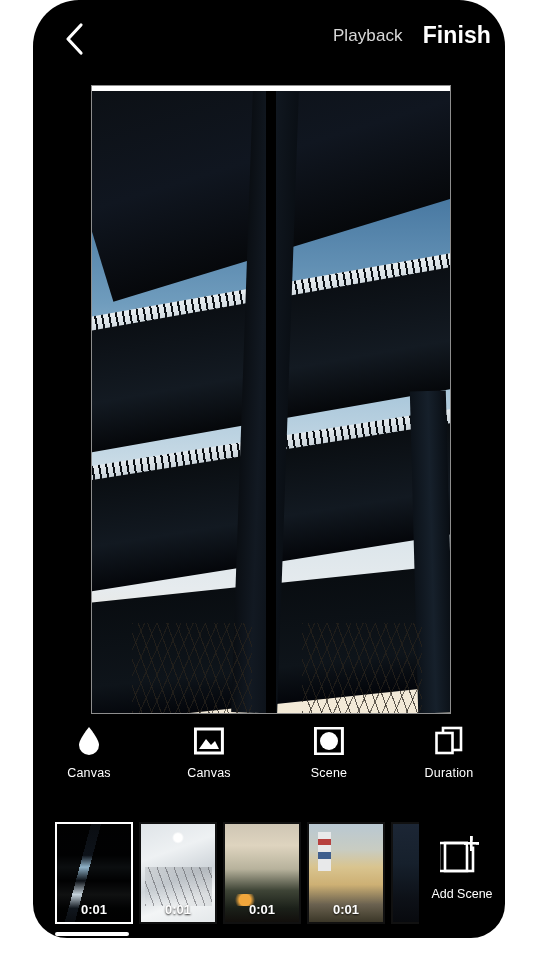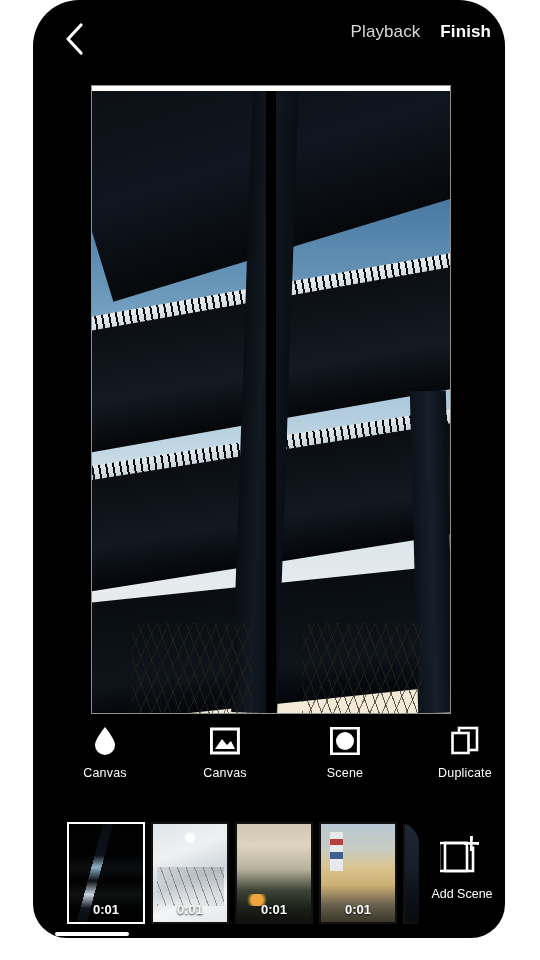--- a/index.html
+++ b/index.html
@@ -68,21 +68,21 @@
     font-size: 17px;
     letter-spacing: 0.1px;
     cursor: pointer;
     background: none;
     border: none;
     padding: 0;
     font-family: "Liberation Sans", sans-serif;
   }
   .finish-btn {
     color: #ffffff;
-    font-size: 17px;
+    font-size: 23px;
     font-weight: bold;
     letter-spacing: 0.1px;
     cursor: pointer;
     background: none;
     border: none;
     padding: 0;
     font-family: "Liberation Sans", sans-serif;
   }
 
   
@@ -244,21 +244,20 @@
     position: absolute;
     left: 0;
     top: 722px;
     width: 472px;
     height: 86px;
     display: flex;
     align-items: flex-start;
     justify-content: space-between;
     padding: 0 22px;
     box-sizing: border-box;
-    margin-left: 16px;
   }
   .tool {
     width: 68px;
     display: flex;
     flex-direction: column;
     align-items: center;
     cursor: pointer;
   }
   .tool-icon {
     height: 38px;
@@ -284,23 +283,22 @@
     display: flex;
     align-items: flex-start;
   }
   .strip-scroll {
     position: relative;
     width: 386px;
     height: 116px;
     overflow: hidden;
     display: flex;
     align-items: flex-start;
-    padding-left: 34px;
+    padding-left: 22px;
     box-sizing: border-box;
-    border-radius: 22px;
   }
   .thumb {
     position: relative;
     width: 78px;
     height: 102px;
     margin-right: 6px;
     flex: 0 0 auto;
     overflow: hidden;
     box-sizing: border-box;
     border: 2px solid transparent;
@@ -493,21 +491,21 @@
       </div>
 
 
       <div class="tool">
         <div class="tool-icon">
           <svg width="30" height="30" viewBox="0 0 30 30">
             <rect x="9" y="2" width="18" height="22" fill="none" stroke="#ffffff" stroke-width="2.6"></rect>
             <rect x="2.5" y="7" width="16" height="20" fill="#000000" stroke="#ffffff" stroke-width="2.6"></rect>
           </svg>
         </div>
-        <div class="tool-label">Duplicate</div>
+        <div class="tool-label">Duration</div>
       </div>
 
 
     </div>
 
     <div class="filmstrip">
       <div class="strip-scroll">
 
         <div class="thumb selected">
           <div class="thumb-art art-bridge"></div>

